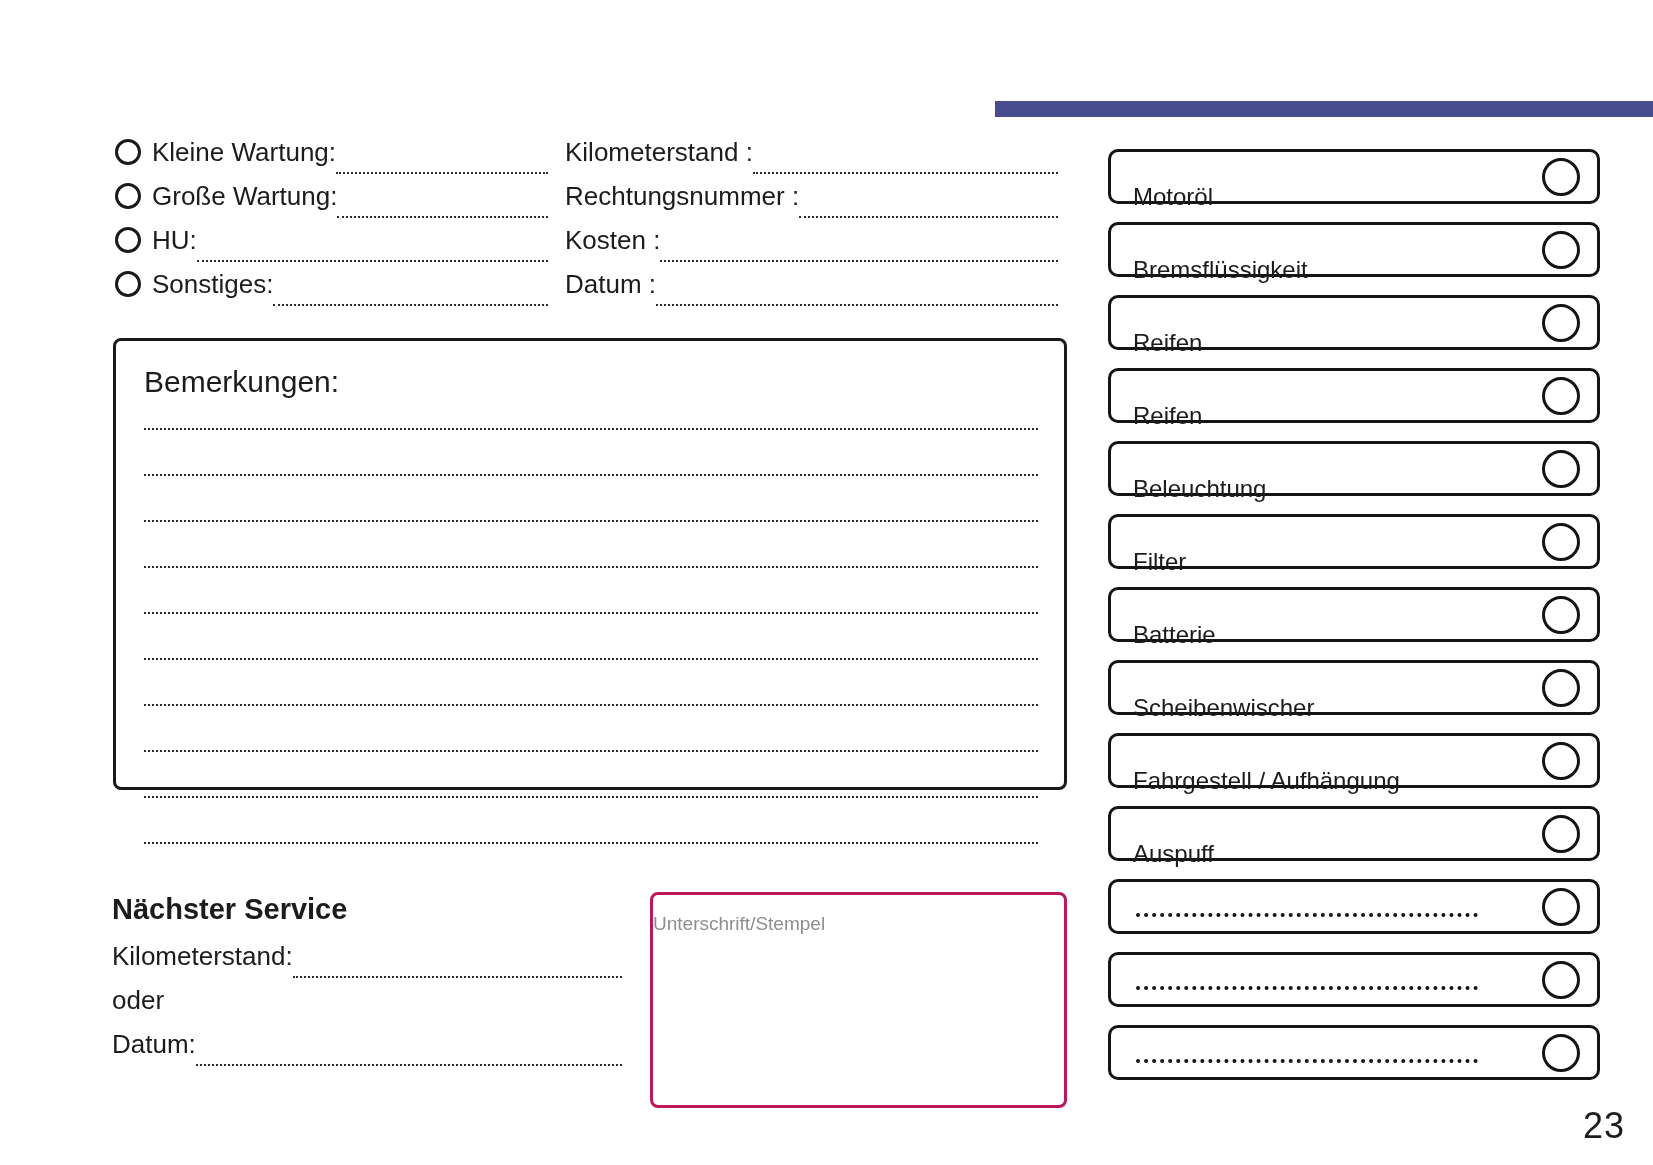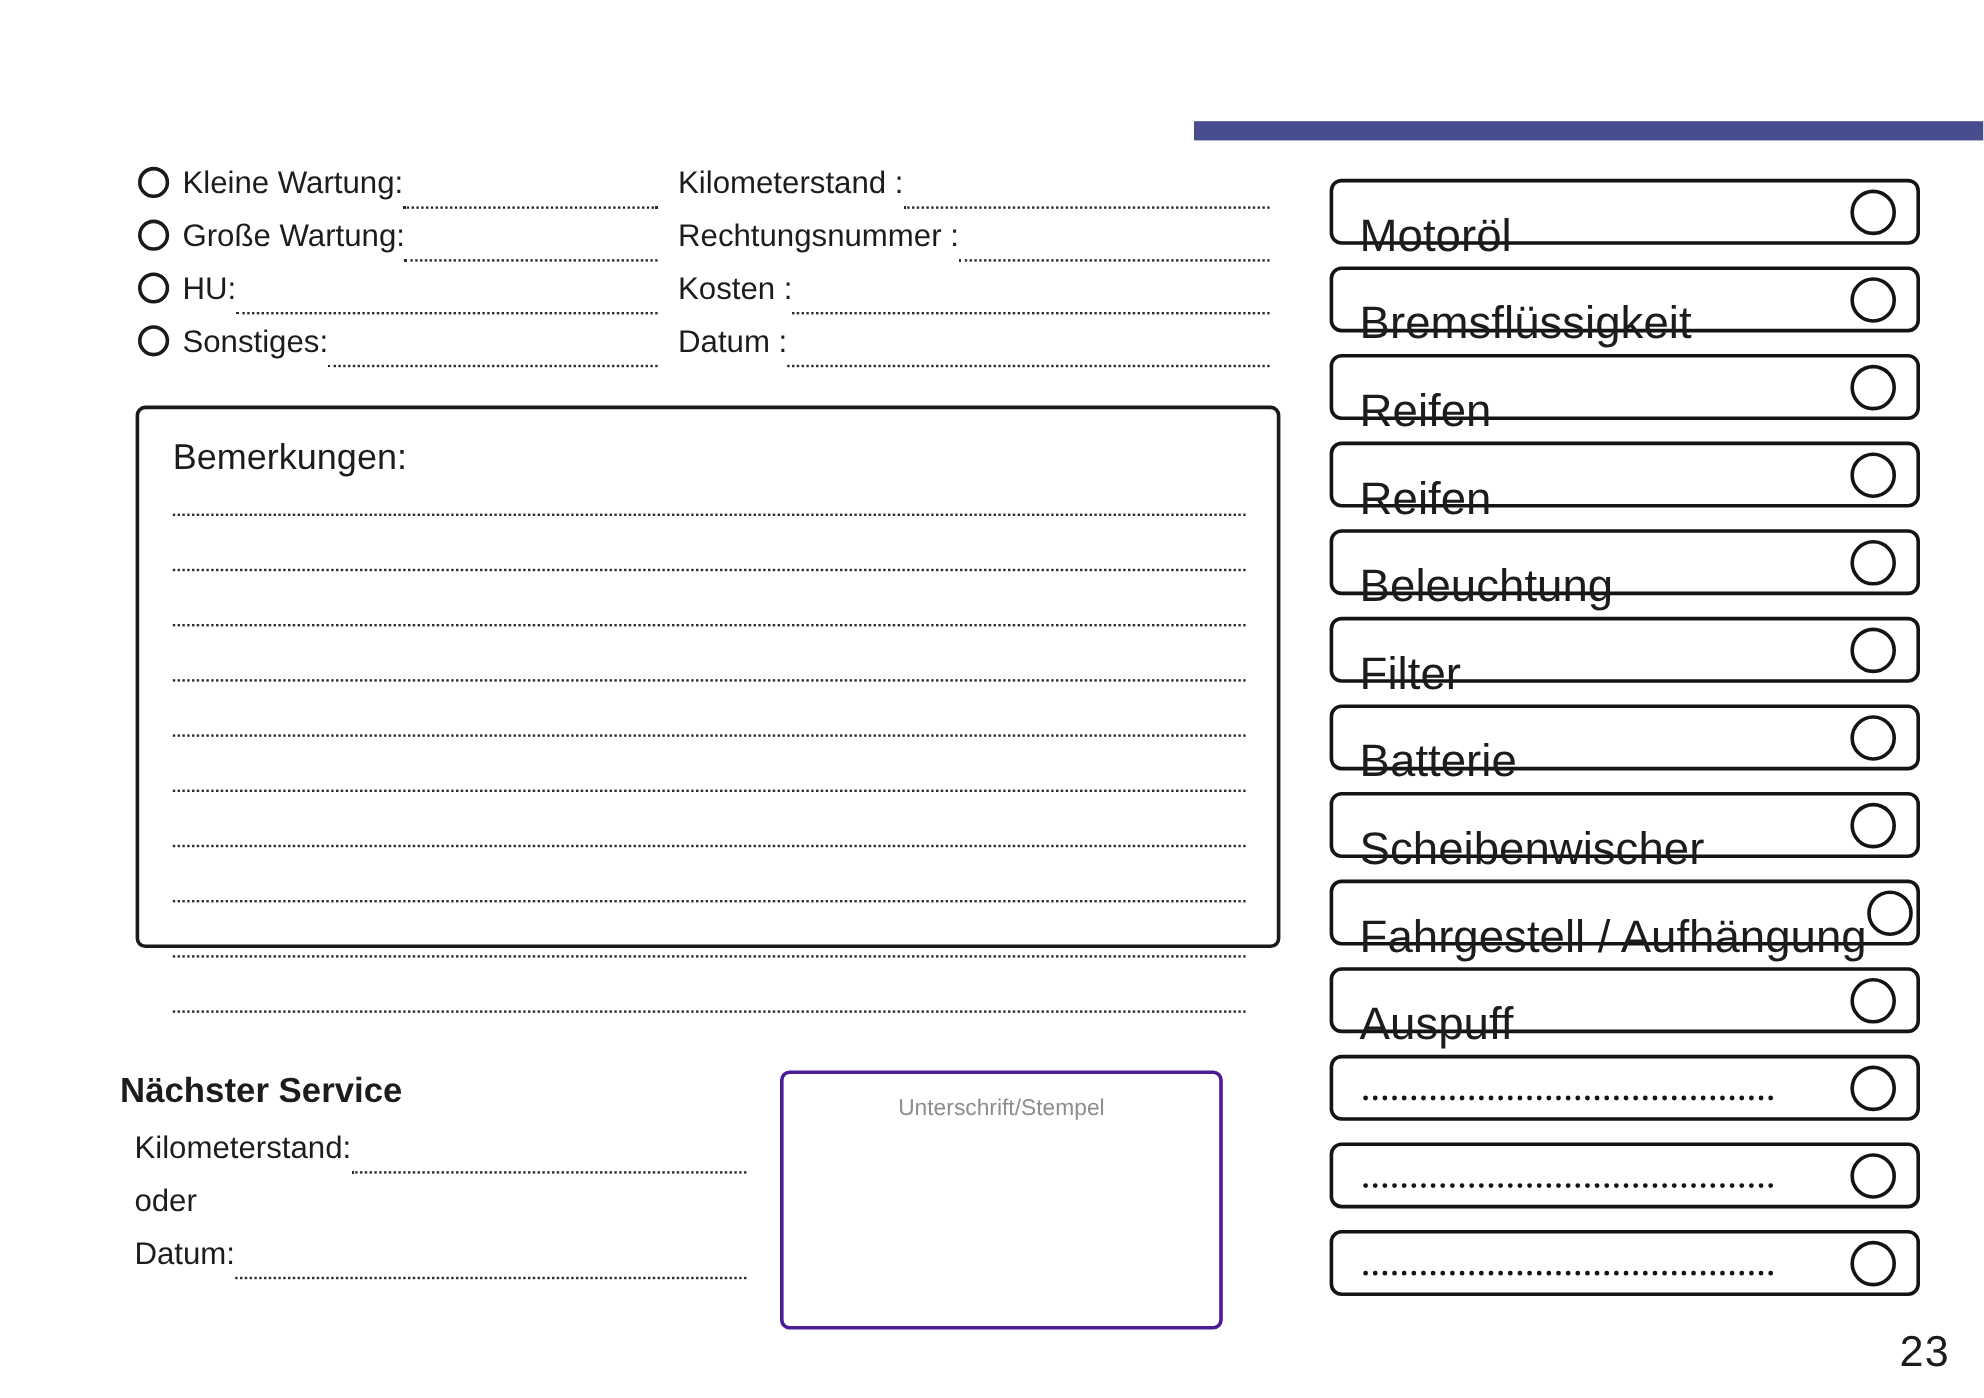--- a/index.html
+++ b/index.html
@@ -47,46 +47,46 @@
   }
   .remarks-title {
     position: absolute; left: 28px; top: 24px;
     font-size: 30px; line-height: 1.1;
   }
   .remarks-lines { position: absolute; top: 43px; left: 28px; right: 26px; }
   .remark-line { height: 44px; border-bottom: 2px dotted #2b2b2b; }
 
   
   .next-service-title {
-    position: absolute; left: 100px; top: 893px;
+    position: absolute; left: 112px; top: 893px;
     font-size: 29px; font-weight: bold; line-height: 1.15;
   }
   .next-service-fields { position: absolute; left: 112px; top: 943px; width: 510px; }
 
   
   .signature-box {
     position: absolute; left: 650px; top: 892px;
-    width: 369px; height: 216px; box-sizing: border-box;
-    border: 3px solid #4c1d95; border-radius: 8px;
-    background: #fff; text-align: center;
+    width: 417px; height: 216px; box-sizing: border-box;
+    border: 3px solid #be185d; border-radius: 8px;
+    background: #fff; text-align: left;
   }
   .signature-label {
     display: inline-block; margin-top: 19px;
     font-size: 19px; color: #8e8e8e; line-height: 1.1;
   }
 
   
   .checklist { position: absolute; left: 1108px; top: 149px; width: 492px; }
   .check-item {
     display: flex; align-items: center;
     height: 55px; margin-bottom: 18px; box-sizing: border-box;
     border: 3px solid #141414; border-radius: 10px;
     padding: 0 17px 0 22px; background: #fff;
   }
-  .check-label { font-size: 38px; white-space: nowrap; line-height: 1; margin-top: 40px; }
+  .check-label { font-size: 24px; white-space: nowrap; line-height: 1; margin-top: 40px; }
   .check-label:empty { display: none; }
   .check-dotline {
     flex: 1 1 auto; height: 0;
     border-bottom: 4px dotted #141414;
     align-self: flex-end; margin-bottom: 14px;
     margin-left: 3px; margin-right: 64px;
   }
   .check-circle {
     width: 38px; height: 38px; box-sizing: border-box;
     border: 3px solid #141414; border-radius: 50%;

